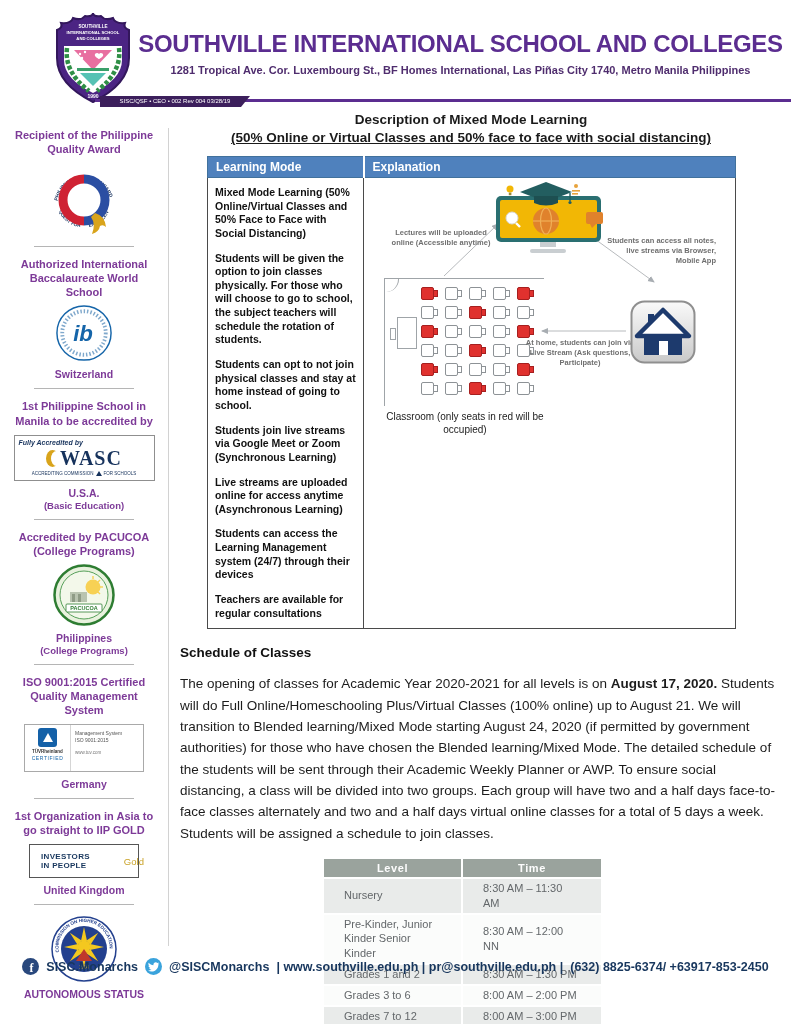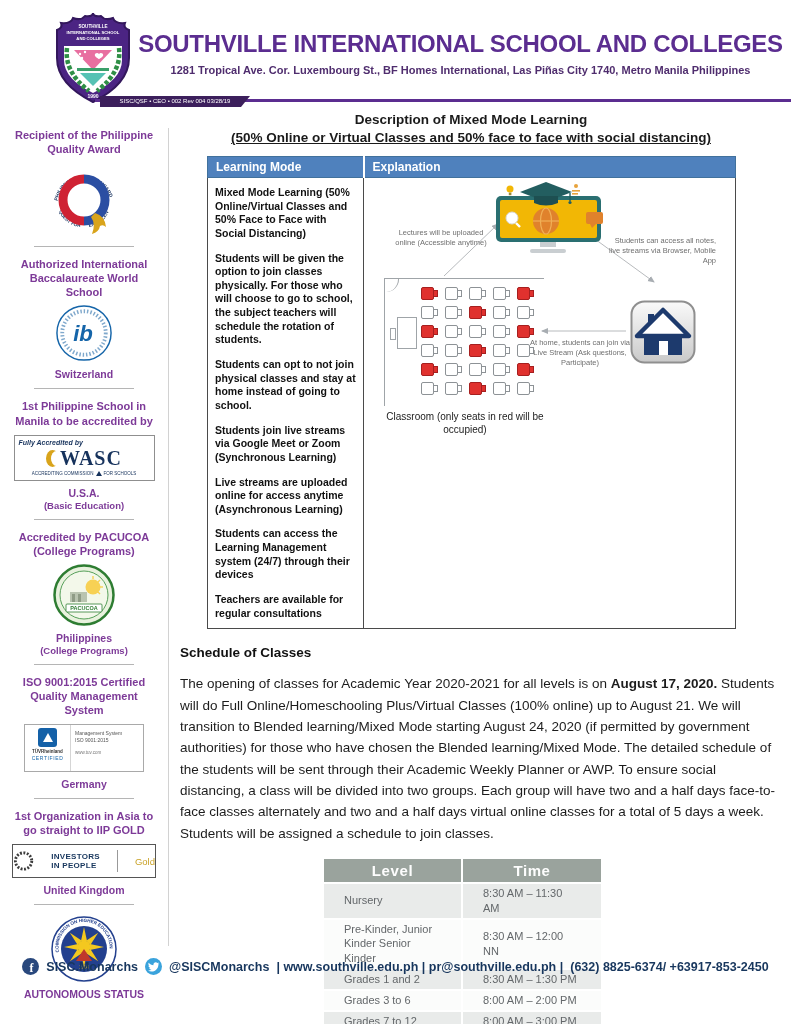--- a/index.html
+++ b/index.html
@@ -37,22 +37,22 @@
 
   .tuv-box { margin-top:6px; width:120px; height:48px; border:1px solid #a9a9a9; background:#fff; display:flex; }
   .tuv-left { width:46px; border-right:1px solid #d5d5d5; display:flex; flex-direction:column; align-items:center; padding-top:3px; }
   .tuv-badge { width:19px; height:19px; background:#1461a8; border-radius:3px; display:flex; align-items:center; justify-content:center; }
   .tuv-tri { width:0; height:0; border-left:5px solid transparent; border-right:5px solid transparent; border-bottom:9px solid #fff; }
   .tuv-brand { font-size:4.5px; font-weight:bold; color:#333; margin-top:2px; }
   .tuv-cert { font-size:5px; color:#1565a9; letter-spacing:0.6px; margin-top:1px; }
   .tuv-right { flex:1; text-align:left; padding:5px 0 0 4px; font-size:5px; color:#555; line-height:1.5; }
   .tuv-url { margin-top:5px; font-size:4.5px; color:#777; }
 
-  .iip-box { margin-top:7px; width:144px; height:34px; border:1px solid #555; background:#fff;
-             display:flex; align-items:center; gap:17px; }
+  .iip-box { margin-top:7px; width:110px; height:34px; border:1px solid #555; background:#fff;
+             display:flex; align-items:center; justify-content:center; gap:17px; }
   .iip-words { text-align:left; font-size:8px; font-weight:bold; color:#17365d; line-height:1.15; letter-spacing:0.3px; }
   .iip-div { width:1px; height:22px; background:#999; }
   .iip-gold { font-size:9.5px; color:#c9a227; }
 
   .vline { position:absolute; left:168px; top:128px; width:1px; height:818px; background:#d2d2d2; }
 
   
   .main { position:absolute; left:180px; top:108px; width:600px; }
   .doc-title    { margin:4px 0 0 27px; width:528px; text-align:center; font-size:13.5px; font-weight:bold; color:#1a1a1a; }
   .doc-subtitle { margin:3px 0 0 27px; width:528px; text-align:center; font-size:13.5px; font-weight:bold;
@@ -63,21 +63,21 @@
                  border:1px solid #41719c; border-right:2px solid #fff; }
   .lm-table th:last-child { border-right:1px solid #41719c; }
   .lm-table td { border:1px solid #4a4a4a; vertical-align:top; }
   .lm-cell { padding:8px 7px; }
   .lm-p { margin:0 0 11px; font-size:10.5px; font-weight:bold; color:#111; line-height:1.3; }
   .lm-p:last-child { margin-bottom:0; }
   .exp-cell { position:relative; height:402px; padding:0; }
 
   .dg-arrows { position:absolute; left:0; top:0; }
   .dg-monitor { position:absolute; left:118px; top:2px; }
-  .dg-lbl { position:absolute; font-size:7.5px; color:#6f6f6f; line-height:1.35; text-align:center; }
+  .dg-lbl { position:absolute; font-size:7.5px; color:#6f6f6f; line-height:1.35; text-align:center;font-weight:bold; }
   .dg-lbl-upload { left:26px;  top:50px;  width:102px; }
   .dg-lbl-access { left:240px; top:58px;  width:112px; text-align:right; }
   .dg-lbl-home   { left:160px; top:160px; width:112px; }
   .dg-room { position:absolute; left:20px; top:100px; width:160px; height:128px;
              border-top:1.5px solid #9fa4a8; border-left:1.5px solid #9fa4a8; }
   .dg-door { position:absolute; left:1px; top:0; width:13px; height:13px;
              border-right:1.2px solid #9fa4a8; border-bottom-right-radius:100%; }
   .dg-desk { position:absolute; left:12px; top:38px; width:20px; height:32px; border:1.5px solid #9fa4a8; background:#fff; }
   .dg-desk::before { content:""; position:absolute; left:-8px; top:10px; width:4px; height:10px;
                      border:1.5px solid #9fa4a8; background:#fff; }
@@ -90,21 +90,21 @@
   .seat.red { background:#e0312e; border-color:#a61f1f; }
   .seat.red::after { background:#e0312e; border-color:#a61f1f; }
   .dg-caption { position:absolute; left:0; top:232px; width:202px; font-size:10px; color:#222;
                 line-height:1.3; text-align:center; }
   .dg-house { position:absolute; left:266px; top:122px; }
 
   .sched-heading { margin:16px 0 0; font-size:13.5px; font-weight:bold; color:#111; }
   .sched-para { margin:13px 0 0; width:596px; font-size:13.5px; color:#1c1c1c; line-height:1.58; }
 
   .sched-table { margin:13px 0 0 142px; border-collapse:separate; border-spacing:2px; }
-  .sched-table th { width:137px; background:#9aa39d; color:#fdfdfd; font-size:15px; font-weight:bold;
+  .sched-table th { width:137px; background:#9aa39d; color:#fdfdfd; font-size:11px; font-weight:bold;
                     letter-spacing:0.6px; padding:3px 6px; }
   .sched-table td { font-size:11px; color:#63676a; padding:2px 20px; line-height:1.35; }
   .sched-table td:last-child { width:138px; }
   .sched-table tr.odd  td { background:#e9ebea; }
   .sched-table tr.even td { background:#fbfcfb; }
 
   
   .footer { position:absolute; left:0; right:0; top:958px; display:flex; justify-content:center;
             align-items:center; gap:7px; font-size:12.5px; font-weight:bold; color:#17365d; }
   .fsep { white-space:pre; }

